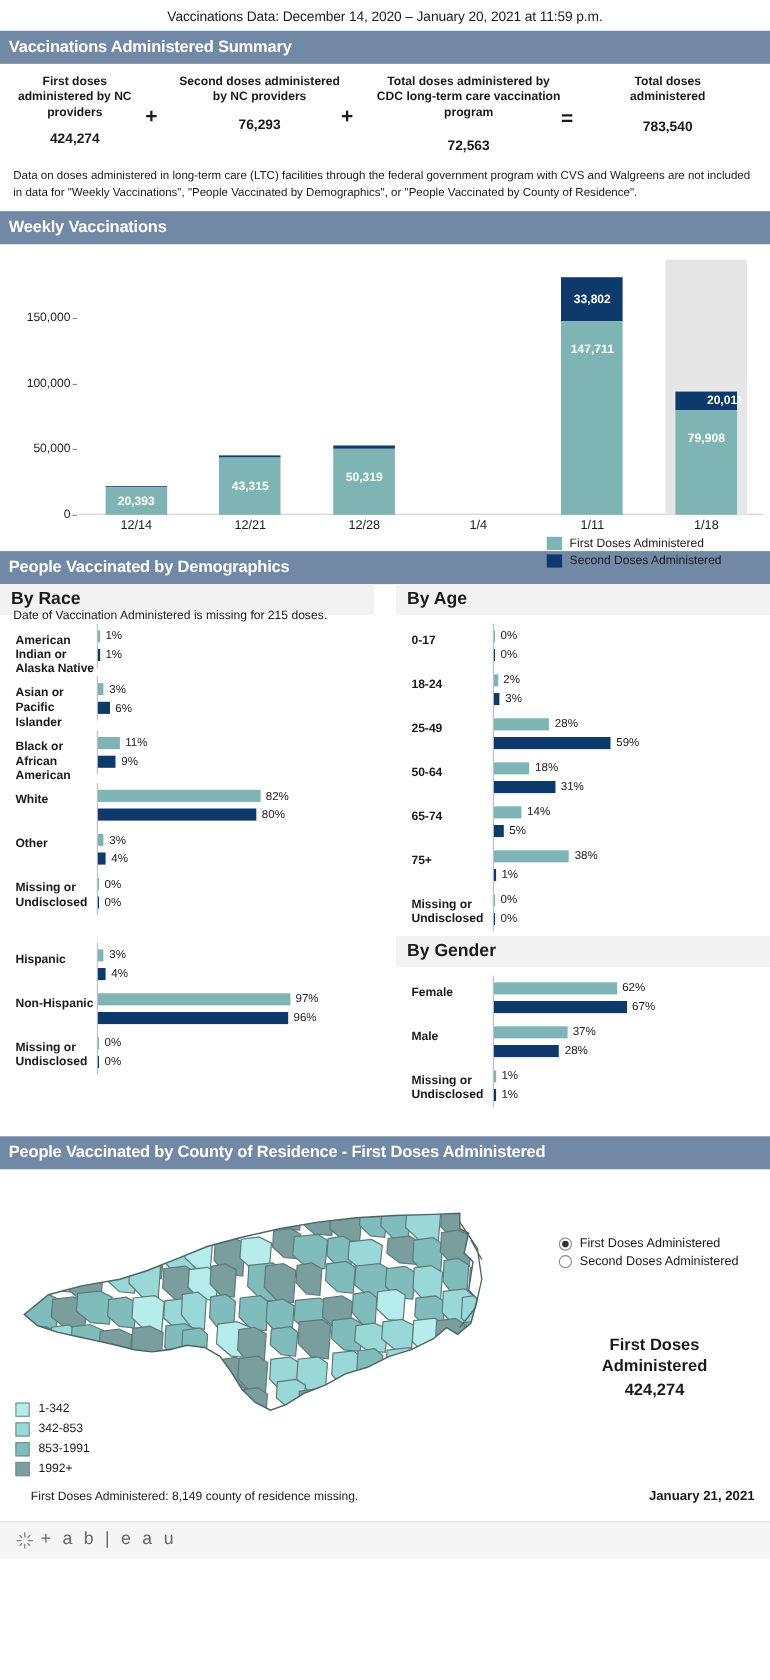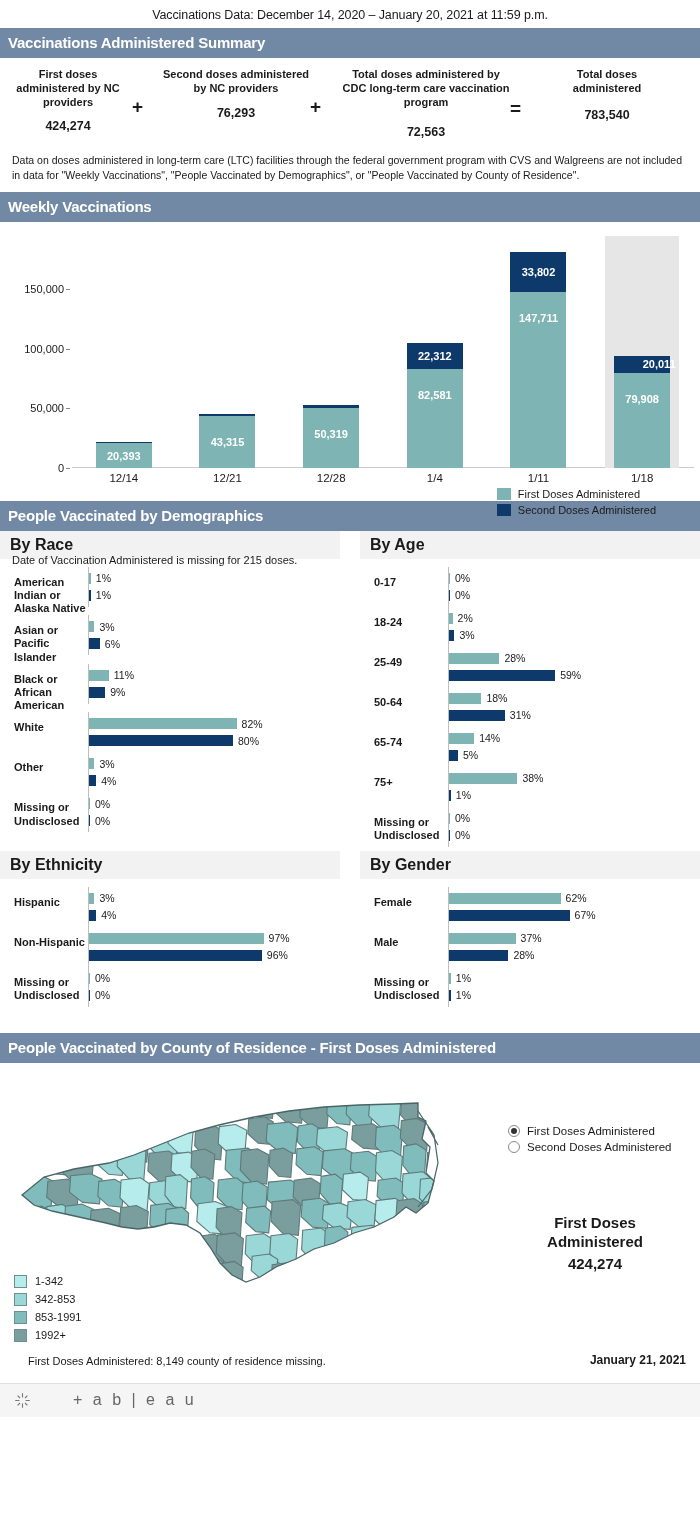--- a/index.html
+++ b/index.html
@@ -298,21 +298,20 @@
     display: flex;
     align-items: center;
     padding-left: 14px;
   }
   .tab-logo {
     display: flex;
     align-items: center;
     font-size: 16px;
     letter-spacing: 3px;
     color: #666;
-    gap: 36px;
   }
 </style>
 </head>
 <body>
 
 <div class="dash">
 
   <div class="top-title">Vaccinations Data: December 14, 2020 – January 20, 2021 at 11:59 p.m.</div>
 
   <div class="sec-header">Vaccinations Administered Summary</div>
@@ -370,30 +369,20 @@
             </div>
           </div>
           <div class="bar-col" style="left: 33.3333%; width: 16.6667%;">
             <div class="bar-stack">
               <div class="seg second" style="height: 2.37949px;"></div>
               <div class="seg first" style="height: 59.8667px;">
                 <span class="seg-lbl">50,319</span>
               </div>
             </div>
           </div>
-          <div class="bar-col" style="left: 50%; width: 16.6667%;">
-            <div class="bar-stack">
-              <div class="seg second" style="height: 26.5456px;">
-                <span class="seg-lbl">22,312</span>
-              </div>
-              <div class="seg first" style="height: 98.2502px;">
-                <span class="seg-lbl">82,581</span>
-              </div>
-            </div>
-          </div>
           <div class="bar-col" style="left: 66.6667%; width: 16.6667%;">
             <div class="bar-stack">
               <div class="seg second" style="height: 40.2157px;">
                 <span class="seg-lbl">33,802</span>
               </div>
               <div class="seg first" style="height: 175.738px;">
                 <span class="seg-lbl">147,711</span>
               </div>
             </div>
           </div>
@@ -611,21 +600,20 @@
                 <div class="val">0%</div>
               </div>
             </div>
           </div>
         </div>
     </div>
   </div>
 
   <div class="demo-grid">
     <div class="demo-col">
-      <div class="panel-title">By Ethnicity</div>
       <div class="brows" id="panel-2">
           <div class="brow">
             <div class="brow-label" style="width: 88px; padding-left: 14px;">Hispanic</div>
             <div class="brow-bars">
               <div class="bbar">
                 <div class="fill first" style="width: 5.4px;"></div>
                 <div class="val">3%</div>
               </div>
               <div class="bbar">
                 <div class="fill second" style="width: 7.2px;"></div>

